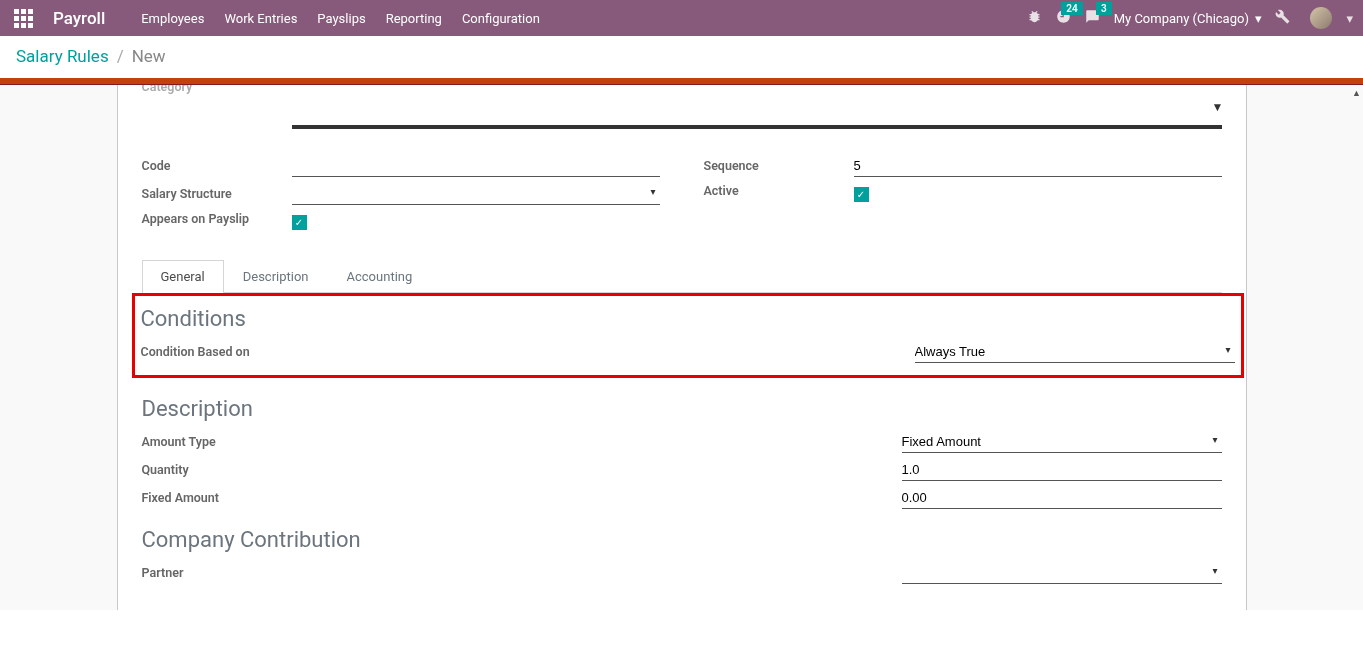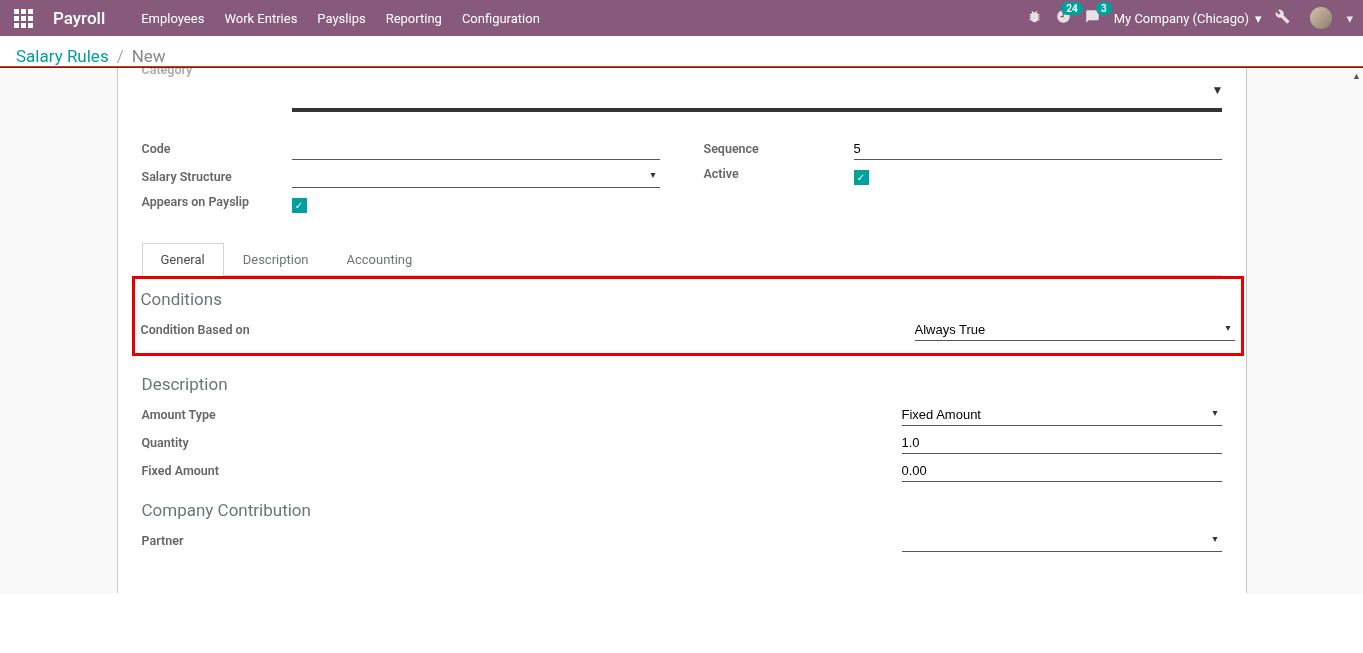--- a/index.html
+++ b/index.html
@@ -8,26 +8,26 @@
   
   .navbar { background: #875a7b; height: 36px; display: flex; align-items: center; padding: 0 10px; color: #fff; }
   .nav-left { display: flex; align-items: center; gap: 0; }
   .apps-grid { display: grid; grid-template-columns: repeat(3,5px); grid-template-rows: repeat(3,5px); gap: 2px; margin-right: 20px; margin-left: 4px; cursor: pointer; }
   .apps-grid span { background: #fff; width: 5px; height: 5px; }
   .brand { font-size: 17px; font-weight: 500; margin-right: 36px; }
   .nav-menu { display: flex; gap: 20px; }
   .nav-item { font-size: 13px; cursor: pointer; color: #ffffff; }
   .nav-right { margin-left: auto; display: flex; align-items: center; gap: 14px; }
   .nav-icon { position: relative; cursor: pointer; }
-  .badge { position: absolute; top: -7px; right: -12px; background: #00a09d; color: #fff; font-size: 10px; padding: 1px 5px; border-radius: 6px; font-weight: 600; }
+  .badge { position: absolute; top: -7px; right: -12px; background: #00a09d; color: #fff; font-size: 10px; padding: 1px 5px; border-radius: 0; font-weight: 600; }
   .company-switch { display: flex; align-items: flex-end; gap: 6px; cursor: pointer; font-size: 13px; }
   .avatar { width: 22px; height: 22px; border-radius: 50%; background: linear-gradient(135deg,#d4c5a9,#8c7b6e); margin-left: 6px; cursor: pointer; }
   
   
-  .control-panel { padding: 10px 16px 0 16px; border-bottom: 1px solid #c2410c; }
+  .control-panel { padding: 10px 16px 12px 16px; border-bottom: 6px solid #c2410c; }
   .breadcrumb { font-size: 17px; color: #6c757d; display: flex; align-items: center; gap: 8px; }
   .breadcrumb .breadcrumb-main { color: #00a09d; cursor: pointer; }
   .breadcrumb .sep { color: #aaa; }
   .breadcrumb .current { color: #888; text-align: center; }
   .actions { margin-top: 12px; display: flex; align-items: center; gap: 16px; }
   .btn-save { background: #00a09d; color: #fff; border: none; padding: 6px 12px; font-weight: 600; font-size: 12px; cursor: pointer; }
   .btn-discard { color: #00a09d; font-weight: 600; font-size: 12px; cursor: pointer; background: none; border: none; }
   
   
   .content-wrapper { background: #f9f9f9; padding: 0; position: relative; }
@@ -44,21 +44,21 @@
   .dropdown-wrap .caret { position: absolute; right: 4px; top: 3px; font-size: 10px; pointer-events: none; color: #333; }
   .category-dd { width: 240px; border-bottom: 2px solid #333; }
   .category-dd .caret { font-size: 12px; top: -4px; right: -2px; }
   .checkbox { width: 15px; height: 15px; background: #00a09d; display: inline-flex; align-items: center; justify-content: center; color: #fff; font-size: 10px; cursor: pointer; }
   
   
   .tabs { display: flex; border-bottom: 1px solid #d5d5d5; margin-top: 24px; }
   .tab { padding: 8px 18px; border: 1px solid transparent; border-bottom: none; color: #6c757d; cursor: pointer; font-size: 13px; }
   .tab.active { border-color: #d5d5d5; background: #fff; color: #4c4c4c; margin-bottom: -1px; }
   
-  .section-h { font-size: 17px; color: #6c757d; font-weight: 400; margin: 18px 0 10px 0; }
+  .section-h { font-size: 22px; color: #6c757d; font-weight: 400; margin: 18px 0 10px 0; }
   .wide-row { display: flex; align-items: flex-end; margin-bottom: 6px; }
   .wide-row .form-label { width: 320px; }
   .wide-row .right-field { margin-left: auto; width: 320px; }
   
   .highlight-box { border: 3px solid #e60000; padding: 6px 6px 6px 6px; margin-left: -10px; margin-right: -22px; }
   
   svg.ico { width: 15px; height: 15px; fill: #e8e0e5; }
 </style>
 </head>
 <body>

